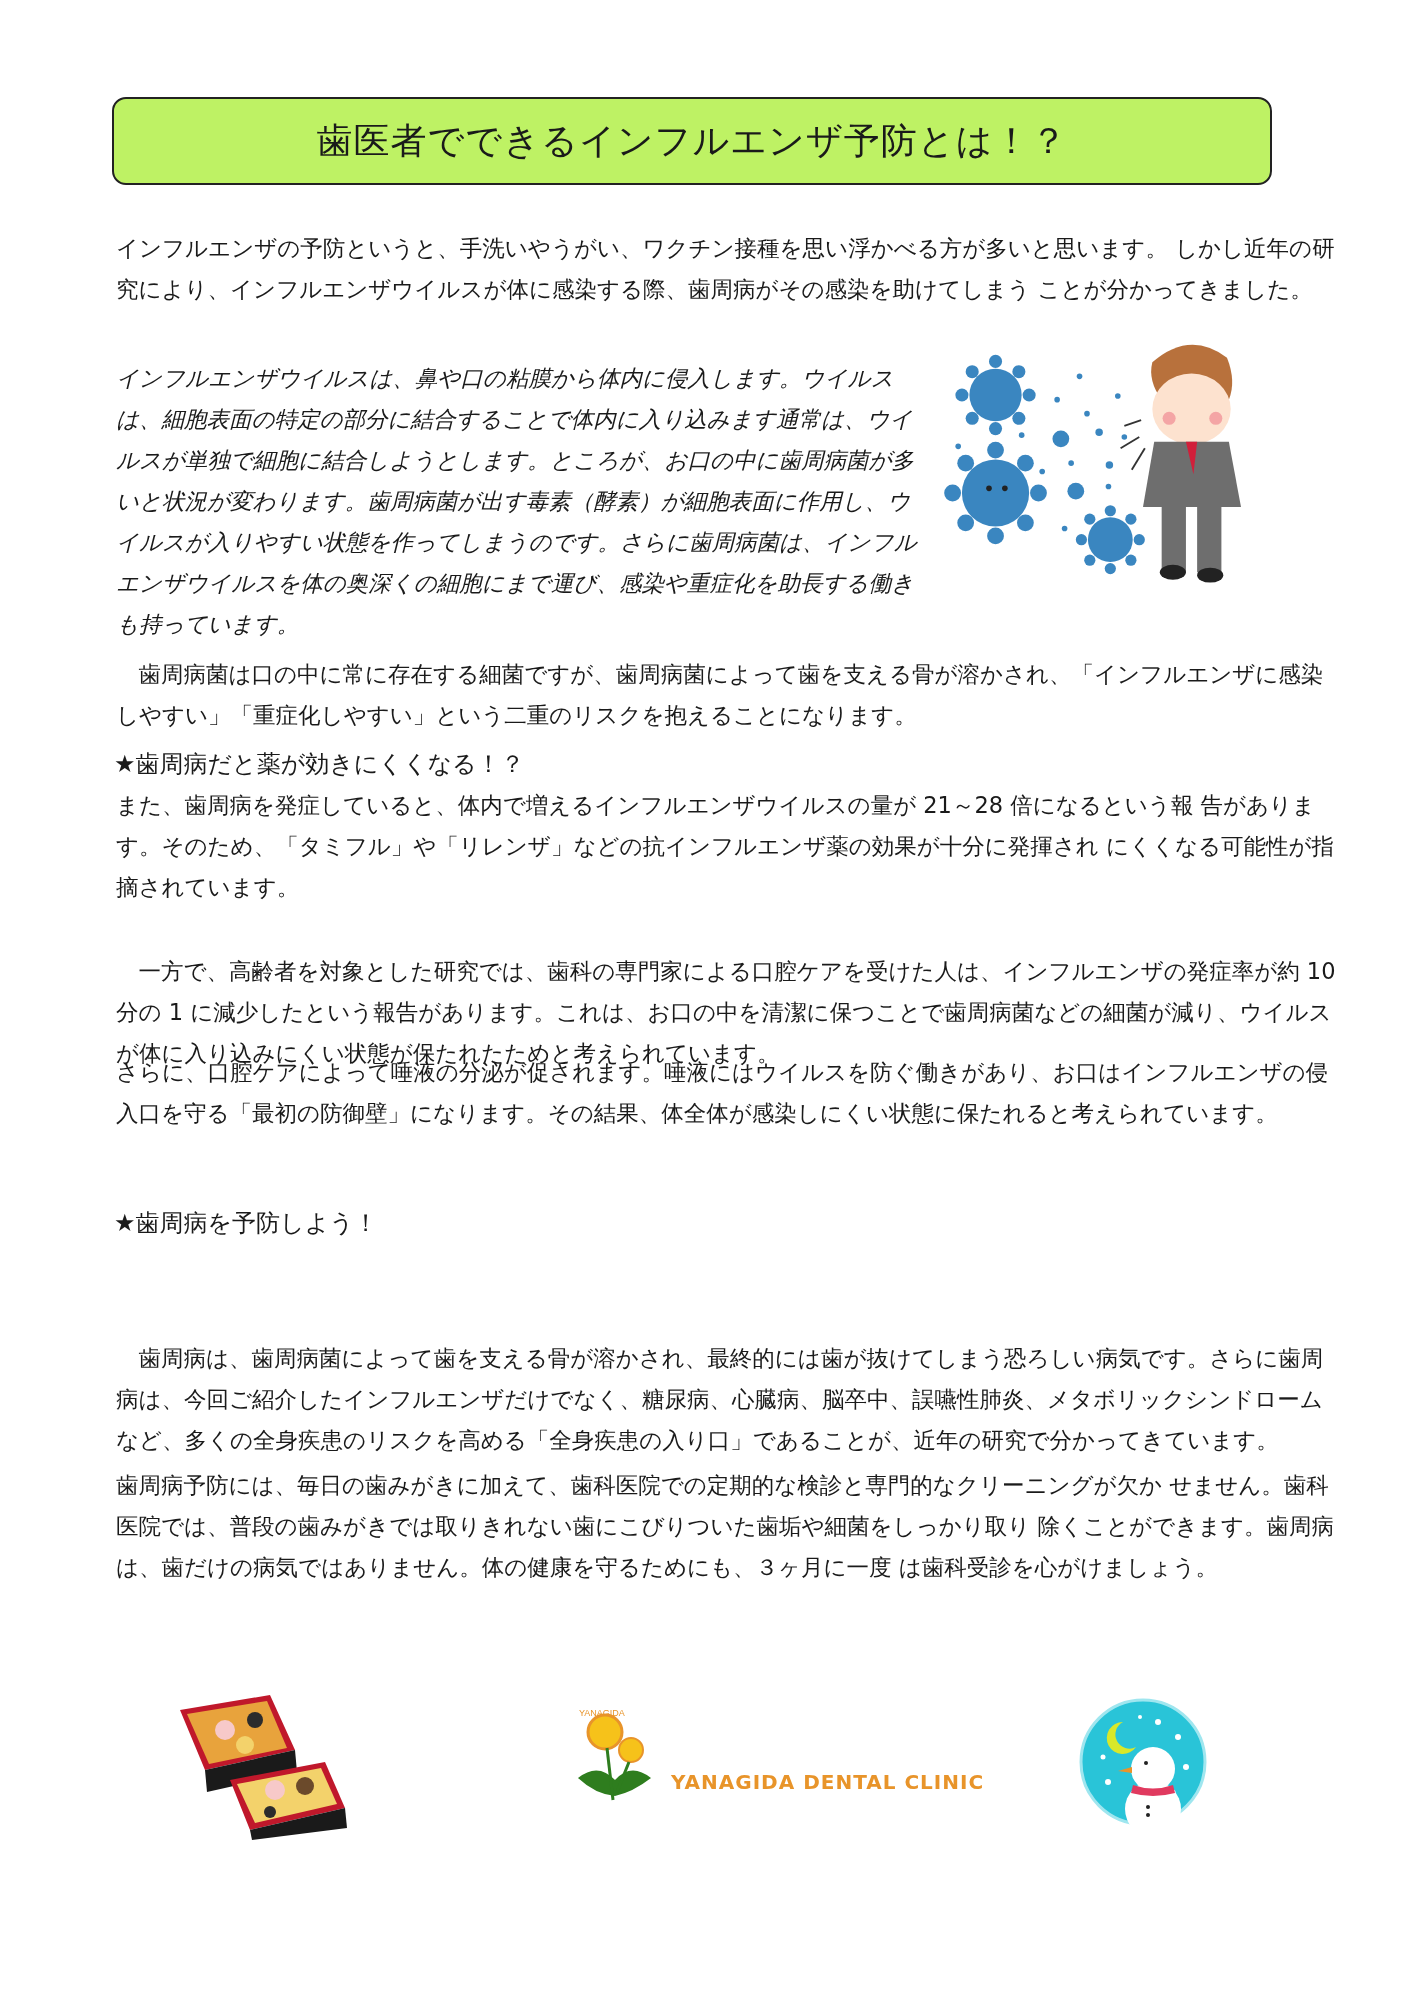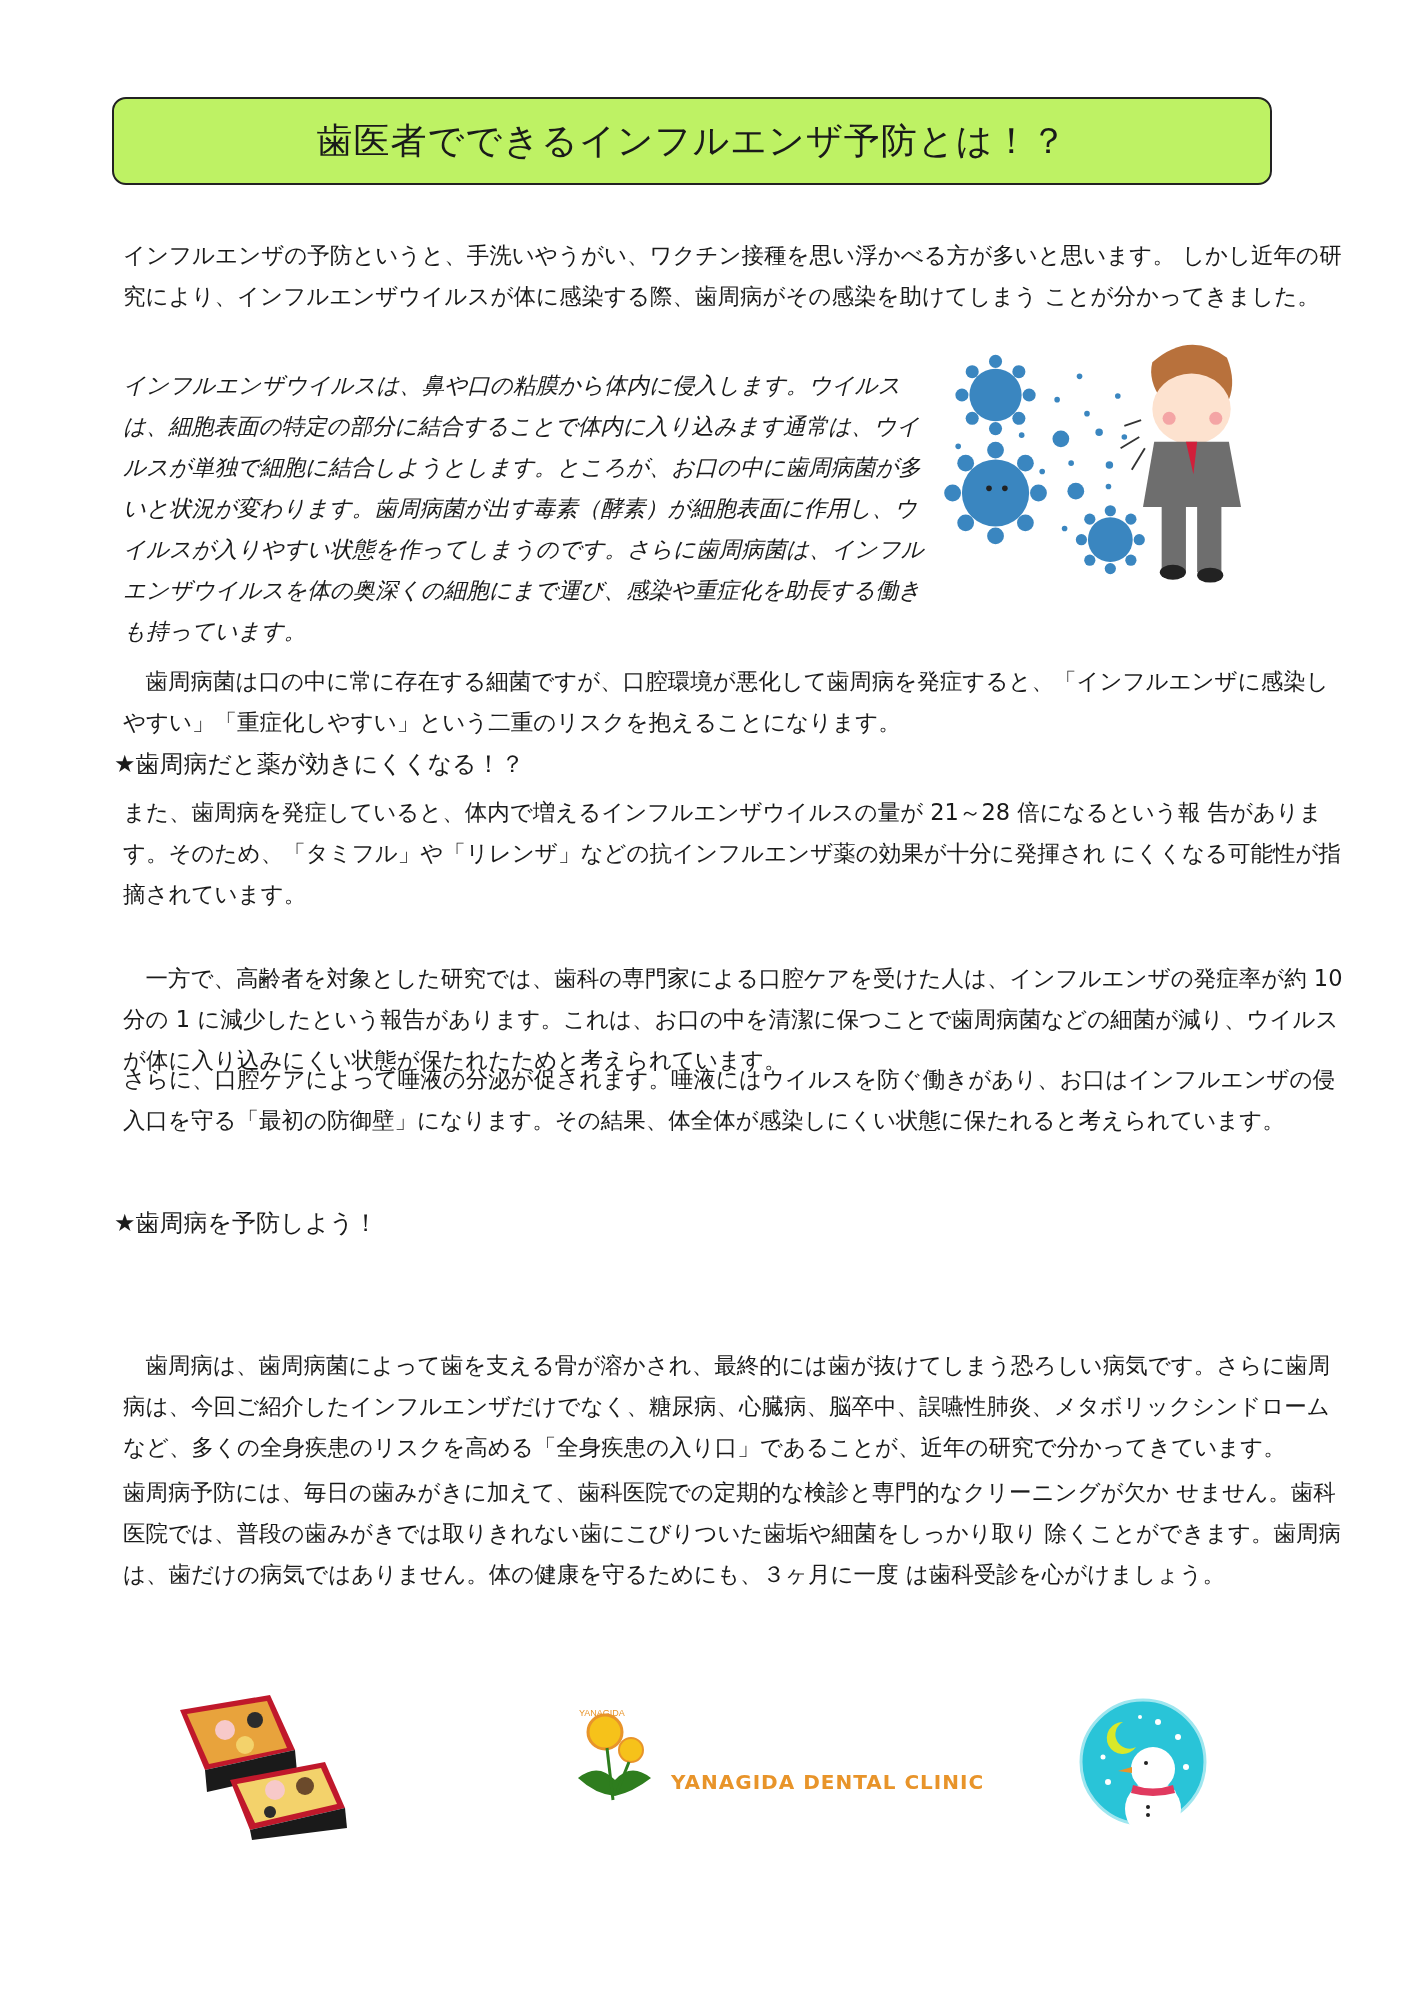--- a/index.html
+++ b/index.html
@@ -2,21 +2,21 @@
 <html><head>
 <meta charset="utf-8">
 <style>
   html, body { margin:0; padding:0; background:#ffffff; }
   body { width:1414px; height:2000px; position:relative; overflow:hidden;
          font-family:"DejaVu Sans","Liberation Sans",sans-serif; color:#1a1a1a; }
   .title-box { position:absolute; left:112px; top:97px; width:1160px; height:88px;
                background:#bef264; border:2px solid #222; border-radius:14px;
                box-sizing:border-box; display:flex; align-items:center; justify-content:center; }
   .title-box h1 { margin:0; font-weight:normal; font-size:36px; letter-spacing:1px; color:#1a1a1a; }
-  .para { position:absolute; left:116px; font-size:22.5px; line-height:41px; margin:7px; }
+  .para { position:absolute; left:116px; font-size:22.5px; line-height:41px; margin:0; }
   .para.wide { width:1220px; }
   .para.narrow { width:800px; }
   .heading { position:absolute; left:114px; font-size:24px; margin:0; font-weight:normal; line-height:40px; }
   .indent { text-indent:1em; }
   .illus { position:absolute; }
   .logo { position:absolute; left:565px; top:1700px; width:400px; height:110px;margin-left:8px; }
 </style>
 </head>
 <body>
 
@@ -99,21 +99,21 @@
   <rect x="278" y="195" width="26" height="70" fill="#6e6e6e"></rect>
   <ellipse cx="252" cy="265" rx="14" ry="8" fill="#222"></ellipse>
   <ellipse cx="292" cy="268" rx="14" ry="8" fill="#222"></ellipse>
   <g stroke="#333" stroke-width="2">
       <line x1="200" y1="108" x2="218" y2="102"></line>
       <line x1="196" y1="132" x2="216" y2="120"></line>
       <line x1="208" y1="155" x2="222" y2="132"></line>
     </g>
 </svg>
 
-<p class="para wide indent" style="top:654px;">歯周病菌は口の中に常に存在する細菌ですが、口腔環境が悪化して歯周病を発症すると、「インフルエンザに感染しやすい」「重症化しやすい」という二重のリスクを抱えることになります。</p>
+<p class="para wide indent" style="top:654px;">歯周病菌は口の中に常に存在する細菌ですが、歯周病菌によって歯を支える骨が溶かされ、「インフルエンザに感染しやすい」「重症化しやすい」という二重のリスクを抱えることになります。</p>
 
 <h2 class="heading" style="top:744px;">★歯周病だと薬が効きにくくなる！？</h2>
 
 <p class="para wide" style="top:785px;">また、歯周病を発症していると、体内で増えるインフルエンザウイルスの量が 21～28 倍になるという報 告があります。そのため、「タミフル」や「リレンザ」などの抗インフルエンザ薬の効果が十分に発揮され にくくなる可能性が指摘されています。</p>
 
 <p class="para wide indent" style="top:951px;">一方で、高齢者を対象とした研究では、歯科の専門家による口腔ケアを受けた人は、インフルエンザの発症率が約 10 分の 1 に減少したという報告があります。これは、お口の中を清潔に保つことで歯周病菌などの細菌が減り、ウイルスが体に入り込みにくい状態が保たれたためと考えられています。</p>
 
 <p class="para wide" style="top:1052px;">さらに、口腔ケアによって唾液の分泌が促されます。唾液にはウイルスを防ぐ働きがあり、お口はインフルエンザの侵入口を守る「最初の防御壁」になります。その結果、体全体が感染しにくい状態に保たれると考えられています。</p>
 
 <h2 class="heading" style="top:1203px;">★歯周病を予防しよう！</h2>

